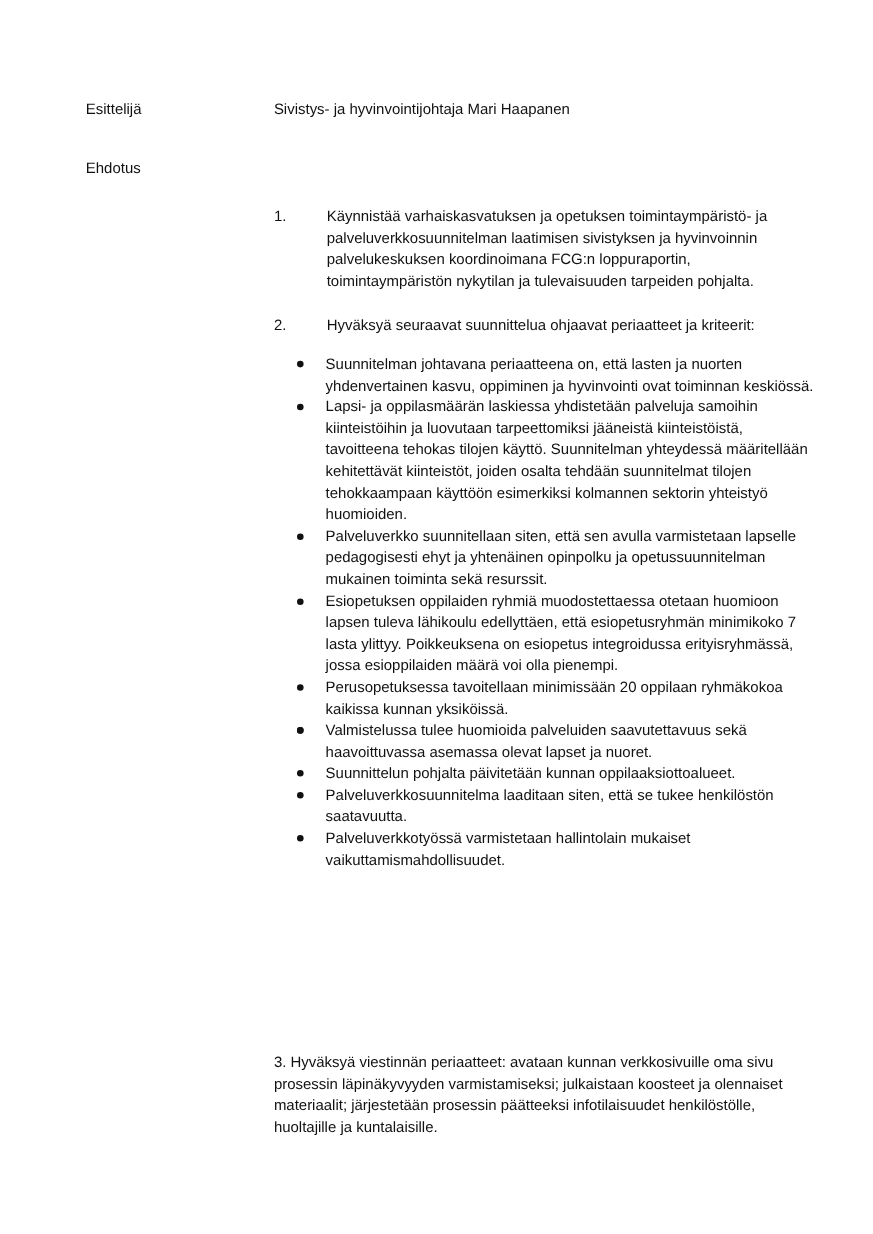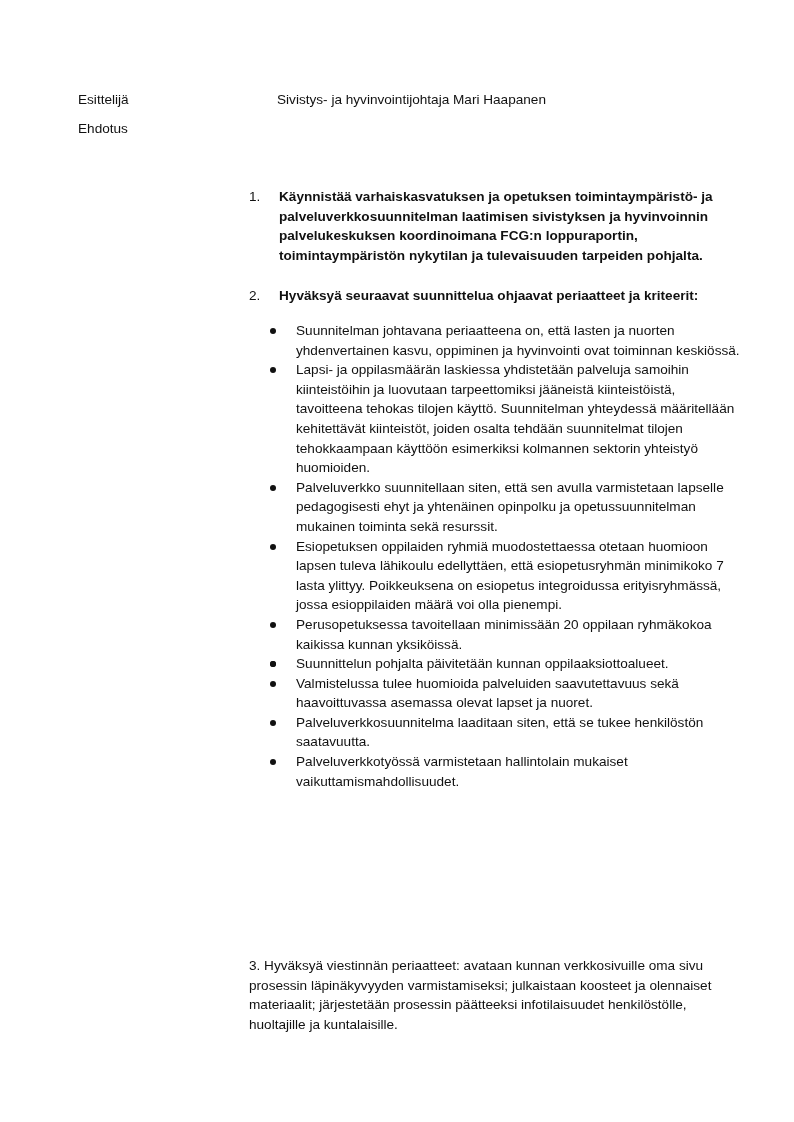--- a/index.html
+++ b/index.html
@@ -3,61 +3,61 @@
 <meta charset="utf-8">
 <style>
   html, body { margin: 0; padding: 0; background: #ffffff; }
   body {
     width: 794px; height: 1122px; position: relative; overflow: hidden;
     font-family: "Liberation Sans", sans-serif;
     font-size: 13.6px; color: #111111; line-height: 19.6px;
   }
   .page { position: absolute; left: 0; top: 0; width: 794px; height: 1122px; }
   .label { position: absolute; left: 78px; }
-  .content { position: absolute; left: 249px; width: 490px; margin-left: 28px; }
+  .content { position: absolute; left: 249px; width: 490px; }
   .num-item { position: absolute; left: 249px; width: 490px; }
   .num-item .num { position: absolute; left: 0; top: 0; }
-  .num-item .txt { margin-left: 30px; font-weight: bold; }
+  .num-item .txt { margin-left: 48px; }
   .bullets { position: absolute; left: 268px; width: 472px; margin: 0; padding: 0; list-style: none; }
   .bullets li { position: relative; padding-left: 28px; }
   .bullets li .dot {
     position: absolute; left: 2px; top: 7px; width: 6px; height: 6px;
     border-radius: 50%; background: #111111;
   }
   .para { position: absolute; left: 249px; width: 490px; }
 </style>
 </head>
 <body>
 
 <div class="page">
 
   <div class="label" style="top:90px;">Esittelijä</div>
   <div class="content" style="top:90px;">Sivistys- ja hyvinvointijohtaja  Mari Haapanen</div>
 
-  <div class="label" style="top:119px;">Ehdotus</div>
+  <div class="label" style="top:143px;">Ehdotus</div>
 
   <div class="num-item" style="top:187px;">
     <span class="num">1.</span>
     <div class="txt" style="width:440px;">Käynnistää varhaiskasvatuksen ja opetuksen toimintaympäristö-  ja palveluverkkosuunnitelman  laatimisen sivistyksen ja hyvinvoinnin palvelukeskuksen koordinoimana  FCG:n loppuraportin, toimintaympäristön  nykytilan ja tulevaisuuden tarpeiden pohjalta.</div>
   </div>
 
   <div class="num-item" style="top:286px;">
     <span class="num">2.</span>
     <div class="txt">Hyväksyä seuraavat suunnittelua ohjaavat periaatteet ja kriteerit:</div>
   </div>
 
   <ul class="bullets" style="top:321px;">
     <li><span class="dot"></span><span>Suunnitelman johtavana periaatteena on, että lasten ja nuorten yhdenvertainen kasvu, oppiminen ja hyvinvointi ovat toiminnan keskiössä.</span></li>
     <li><span class="dot"></span><span>Lapsi- ja oppilasmäärän laskiessa yhdistetään palveluja samoihin kiinteistöihin ja luovutaan tarpeettomiksi jääneistä kiinteistöistä, tavoitteena tehokas tilojen käyttö. Suunnitelman yhteydessä määritellään kehitettävät kiinteistöt, joiden osalta tehdään suunnitelmat tilojen tehokkaampaan käyttöön esimerkiksi kolmannen sektorin yhteistyö huomioiden.</span></li>
     <li><span class="dot"></span><span>Palveluverkko suunnitellaan siten, että sen avulla varmistetaan lapselle pedagogisesti ehyt ja yhtenäinen opinpolku ja opetussuunnitelman mukainen toiminta sekä resurssit.</span></li>
     <li><span class="dot"></span><span>Esiopetuksen oppilaiden ryhmiä muodostettaessa otetaan huomioon lapsen tuleva lähikoulu edellyttäen, että esiopetusryhmän minimikoko 7 lasta ylittyy. Poikkeuksena on esiopetus integroidussa erityisryhmässä, jossa esioppilaiden määrä voi olla pienempi.</span></li>
     <li><span class="dot"></span><span>Perusopetuksessa tavoitellaan minimissään 20 oppilaan ryhmäkokoa kaikissa kunnan yksiköissä.</span></li>
     <li><span class="dot"></span></li>
+    <li><span class="dot"></span><span>Valmistelussa tulee huomioida palveluiden saavutettavuus sekä haavoittuvassa asemassa olevat lapset ja nuoret.</span></li>
     <li><span class="dot"></span><span>Suunnittelun pohjalta päivitetään kunnan oppilaaksiottoalueet.</span></li>
-    <li><span class="dot"></span><span>Valmistelussa tulee huomioida palveluiden saavutettavuus sekä haavoittuvassa asemassa olevat lapset ja nuoret.</span></li>
     <li><span class="dot"></span><span>Palveluverkkosuunnitelma laaditaan siten, että se tukee henkilöstön saatavuutta.</span></li>
     <li><span class="dot"></span><span>Palveluverkkotyössä varmistetaan hallintolain mukaiset vaikuttamismahdollisuudet.</span></li>
   </ul>
 
 
   <div class="para" style="top:936px;margin-top:20px;">3. Hyväksyä viestinnän periaatteet: avataan kunnan verkkosivuille oma sivu prosessin läpinäkyvyyden varmistamiseksi; julkaistaan koosteet ja olennaiset materiaalit; järjestetään prosessin päätteeksi infotilaisuudet henkilöstölle, huoltajille ja kuntalaisille.</div>
 
 </div>
 
 </body></html>

